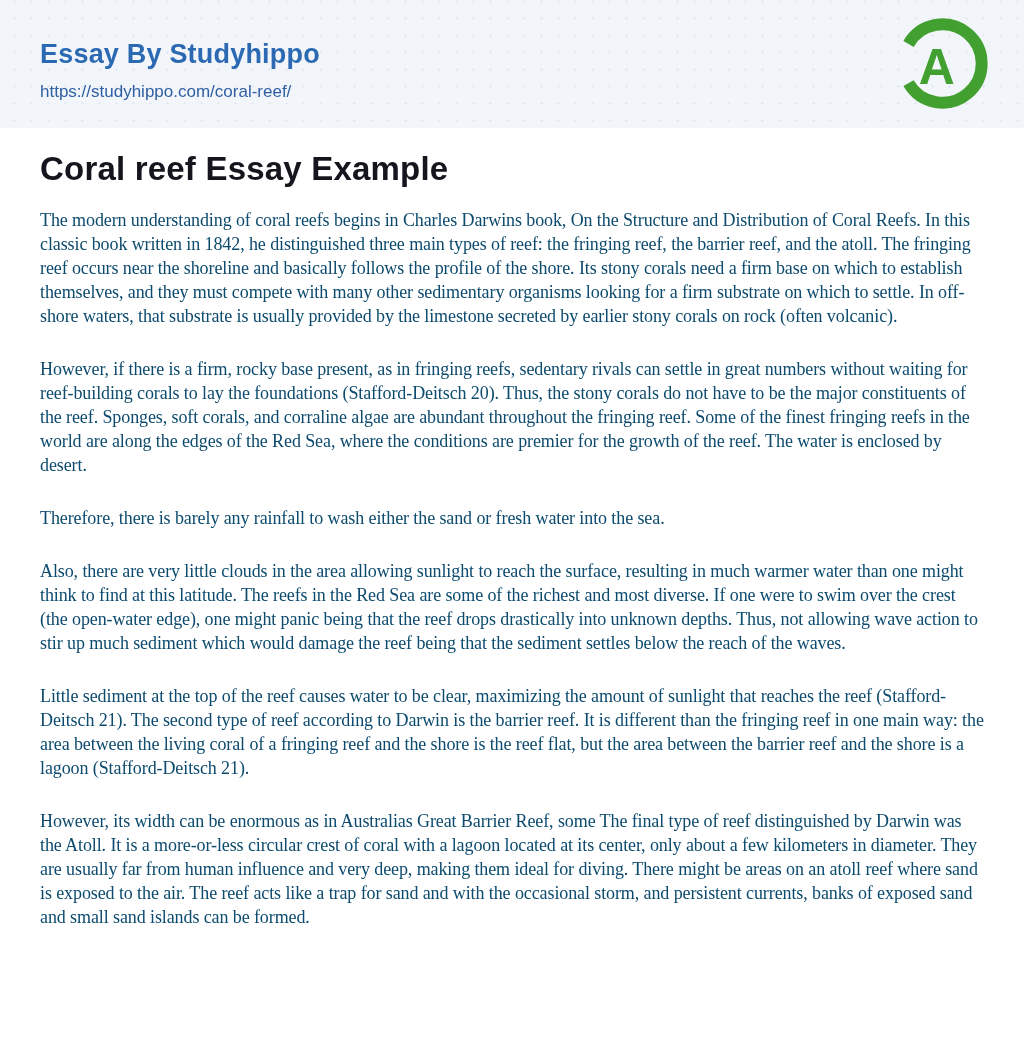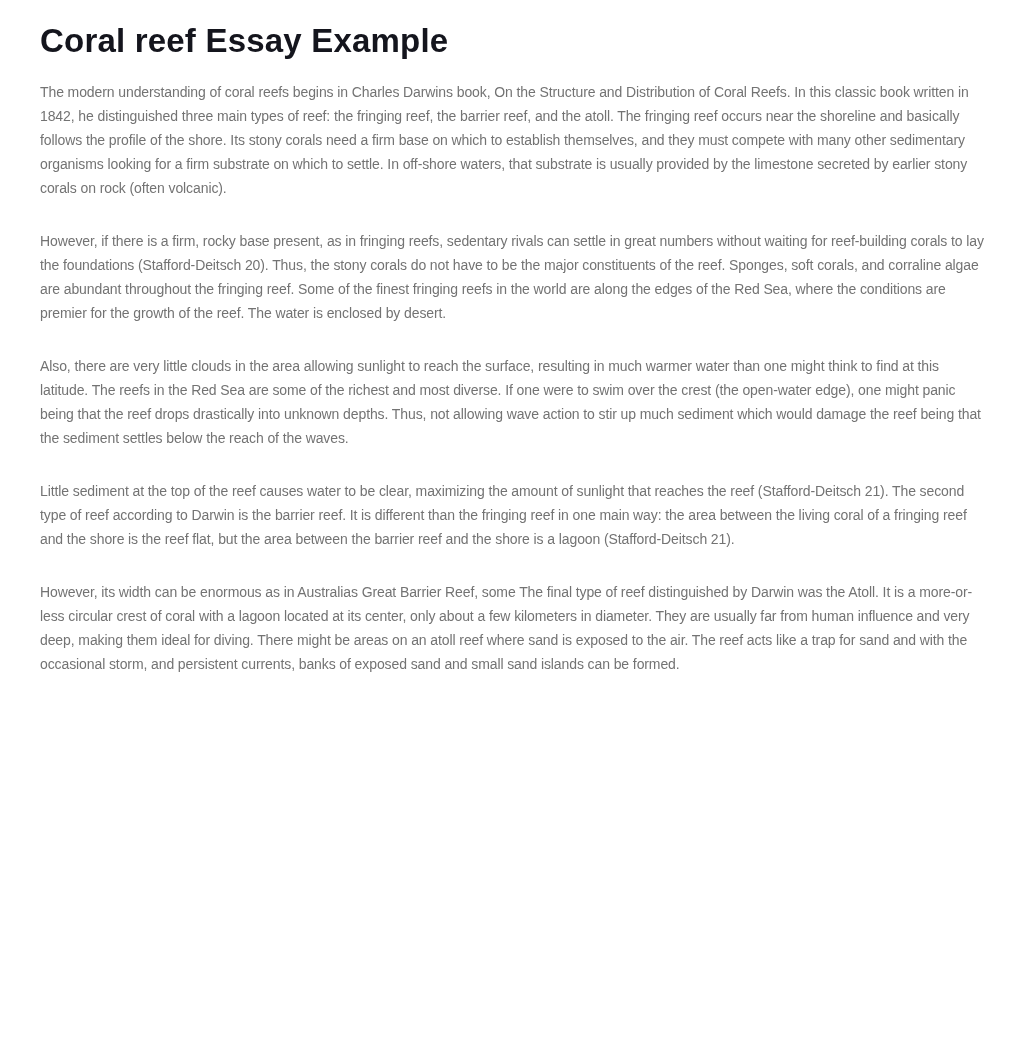--- a/index.html
+++ b/index.html
@@ -52,37 +52,53 @@
     padding: 22px 40px 0 40px;
   }
   .article-title {
     font-size: 33px;
     font-weight: bold;
     color: #14151d;
     letter-spacing: 0.2px;
     margin-bottom: 20px;
   }
   .article p {
-    font-size: 14px;
+    font-size: 18px;
     line-height: 24px;
-    color: #737373;
+    color: #0c4a6e;
     letter-spacing: -0.1px;
     margin-bottom: 29px;
+    font-family: Liberation Serif, serif;
   }
 </style>
 </head>
 <body>
 
 <div class="page">
 
+  <header class="site-header">
+    <div class="header-inner">
+      <div class="site-title">Essay By Studyhippo</div>
+      <a class="site-url" href="#">https://studyhippo.com/coral-reef/</a>
+    </div>
+
+    <div class="logo">
+      <svg width="95" height="95" viewBox="0 0 80 80" aria-hidden="true">
+
+        <path d="M 11.4 23.5 A 33 33 0 1 1 11.4 56.5" fill="none" stroke="#41a02f" stroke-width="10" stroke-linecap="butt"></path>
+        <text x="20" y="57" font-family="Liberation Sans, DejaVu Sans, sans-serif" font-size="42" font-weight="bold" fill="#41a02f">A</text>
+      </svg>
+    </div>
+  </header>
 
   <main class="article">
     <h1 class="article-title">Coral reef Essay Example</h1>
 
     <p>The modern understanding of coral reefs begins in Charles Darwins book, On the Structure and Distribution of Coral Reefs. In this classic book written in 1842, he distinguished three main types of reef: the fringing reef, the barrier reef, and the atoll. The fringing reef occurs near the shoreline and basically follows the profile of the shore. Its stony corals need a firm base on which to establish themselves, and they must compete with many other sedimentary organisms looking for a firm substrate on which to settle. In off-shore waters, that substrate is usually provided by the limestone secreted by earlier stony corals on rock (often volcanic).</p>
     <p>However, if there is a firm, rocky base present, as in fringing reefs, sedentary rivals can settle in great numbers without waiting for reef-building corals to lay the foundations (Stafford-Deitsch 20). Thus, the stony corals do not have to be the major constituents of the reef. Sponges, soft corals, and corraline algae are abundant throughout the fringing reef. Some of the finest fringing reefs in the world are along the edges of the Red Sea, where the conditions are premier for the growth of the reef. The water is enclosed by desert.</p>
+    <p>Therefore, there is barely any rainfall to wash either the sand or fresh water into the sea.</p>
     <p>Also, there are very little clouds in the area allowing sunlight to reach the surface, resulting in much warmer water than one might think to find at this latitude. The reefs in the Red Sea are some of the richest and most diverse. If one were to swim over the crest (the open-water edge), one might panic being that the reef drops drastically into unknown depths. Thus, not allowing wave action to stir up much sediment which would damage the reef being that the sediment settles below the reach of the waves.</p>
     <p>Little sediment at the top of the reef causes water to be clear, maximizing the amount of sunlight that reaches the reef (Stafford-Deitsch 21). The second type of reef according to Darwin is the barrier reef. It is different than the fringing reef in one main way: the area between the living coral of a fringing reef and the shore is the reef flat, but the area between the barrier reef and the shore is a lagoon (Stafford-Deitsch 21).</p>
     <p>However, its width can be enormous as in Australias Great Barrier Reef, some The final type of reef distinguished by Darwin was the Atoll. It is a more-or-less circular crest of coral with a lagoon located at its center, only about a few kilometers in diameter. They are usually far from human influence and very deep, making them ideal for diving. There might be areas on an atoll reef where sand is exposed to the air. The reef acts like a trap for sand and with the occasional storm, and persistent currents, banks of exposed sand and small sand islands can be formed.</p>
 
   </main>
 
 </div>
 
 </body></html>

